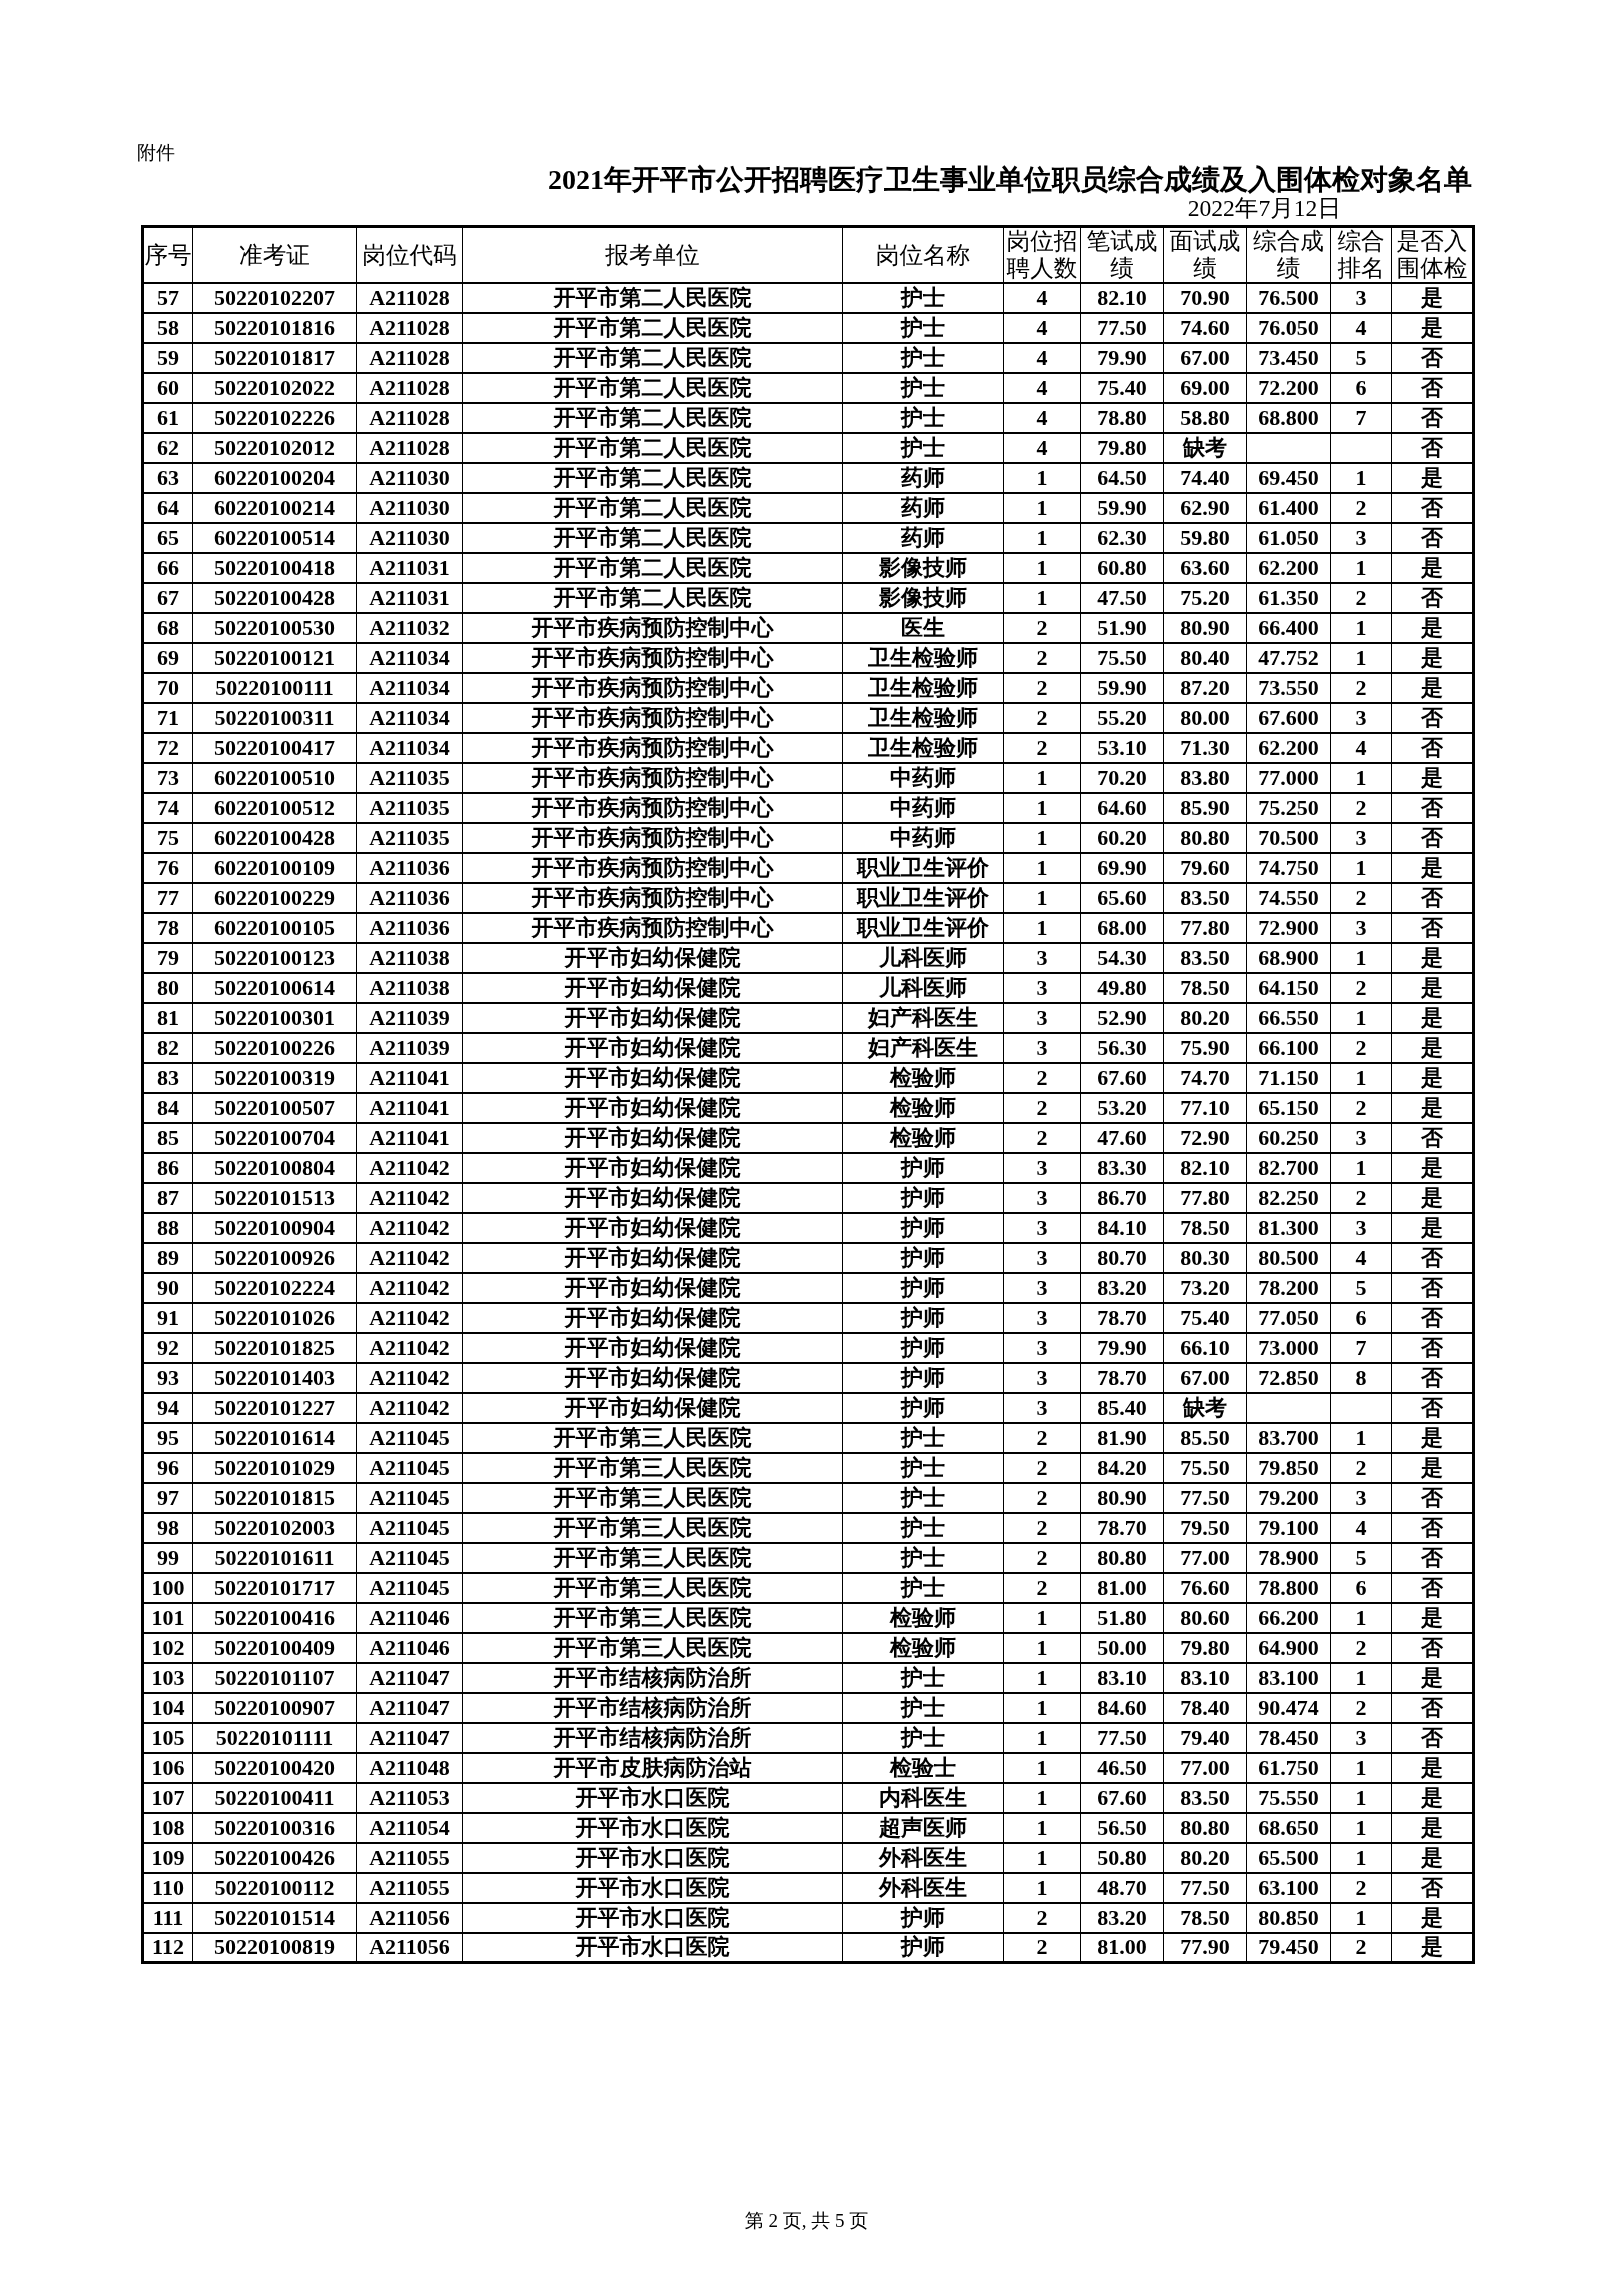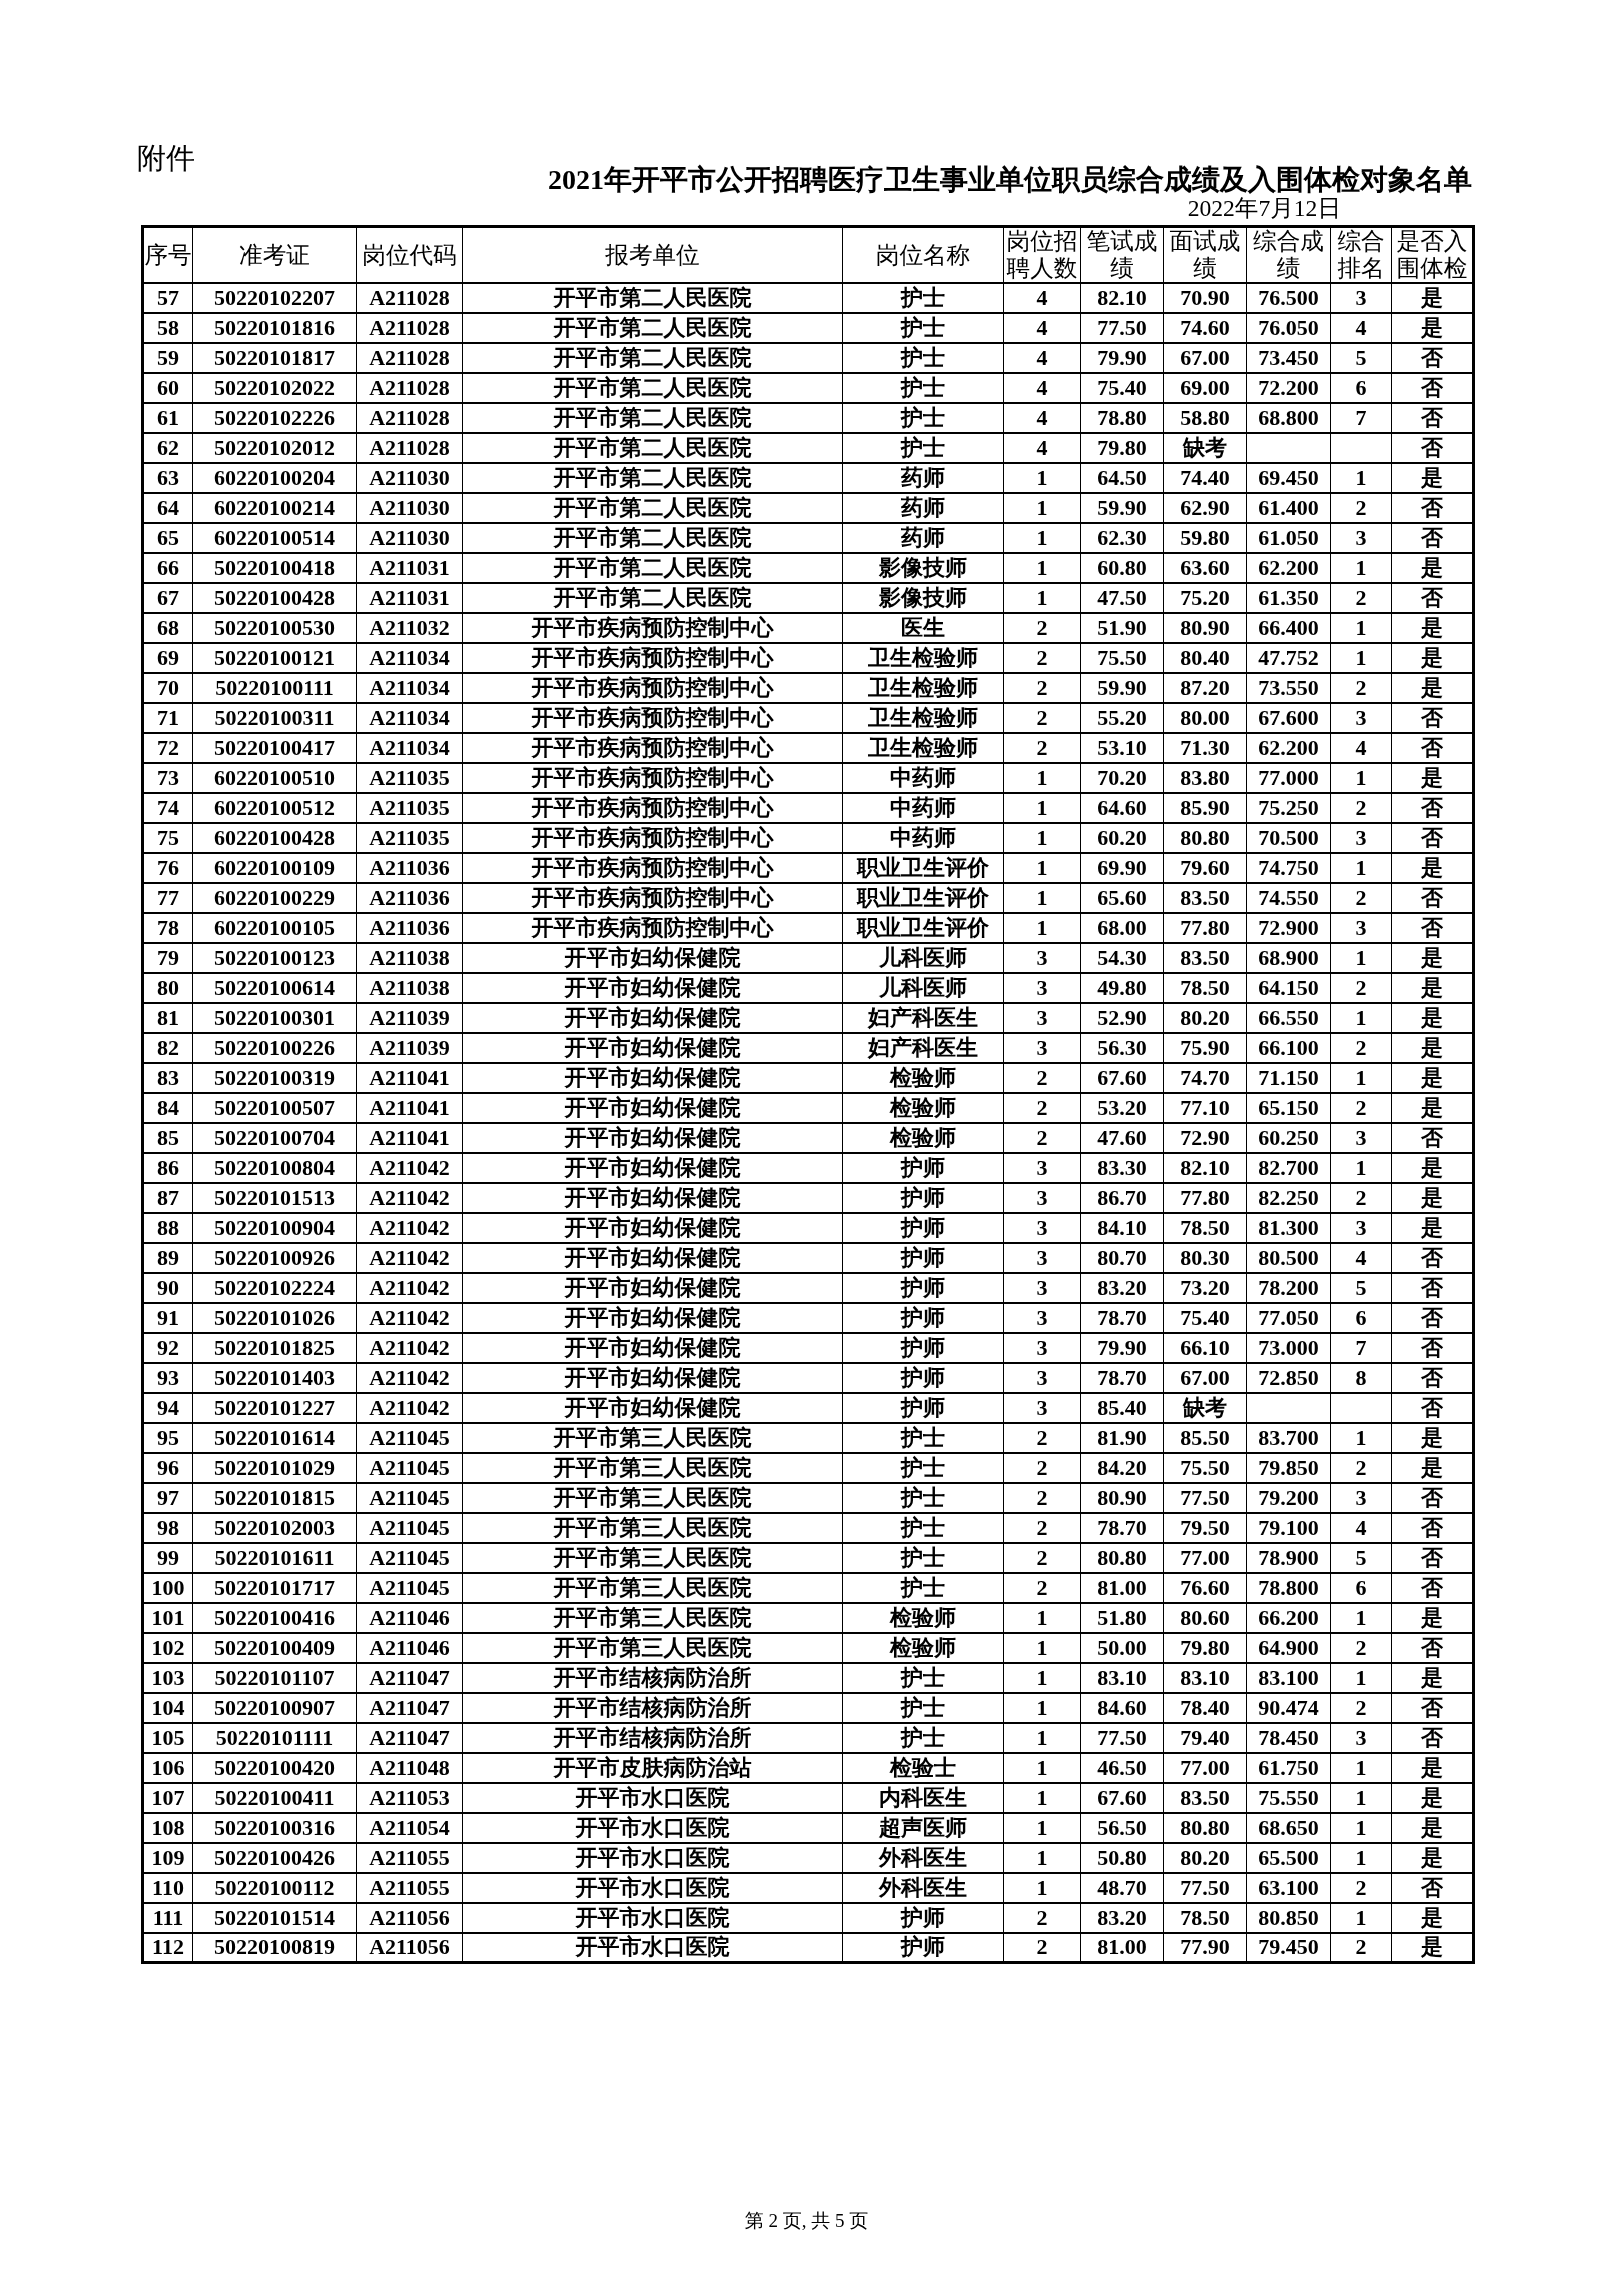--- a/index.html
+++ b/index.html
@@ -19,21 +19,21 @@
     left: 0; top: 0;
     width: 1623px;
     height: 2295px;
     background: #ffffff;
     overflow: hidden;
   }
   .attachment {
     position: absolute;
     left: 137px;
     top: 143px;
-    font-size: 29px;
+    font-size: 19px;
     line-height: 1.1;
     white-space: nowrap;
   }
   .doc-title {
     position: absolute;
     left: 141px;
     width: 1331px;
     top: 165px;
     font-size: 28px;
     font-weight: bold;

